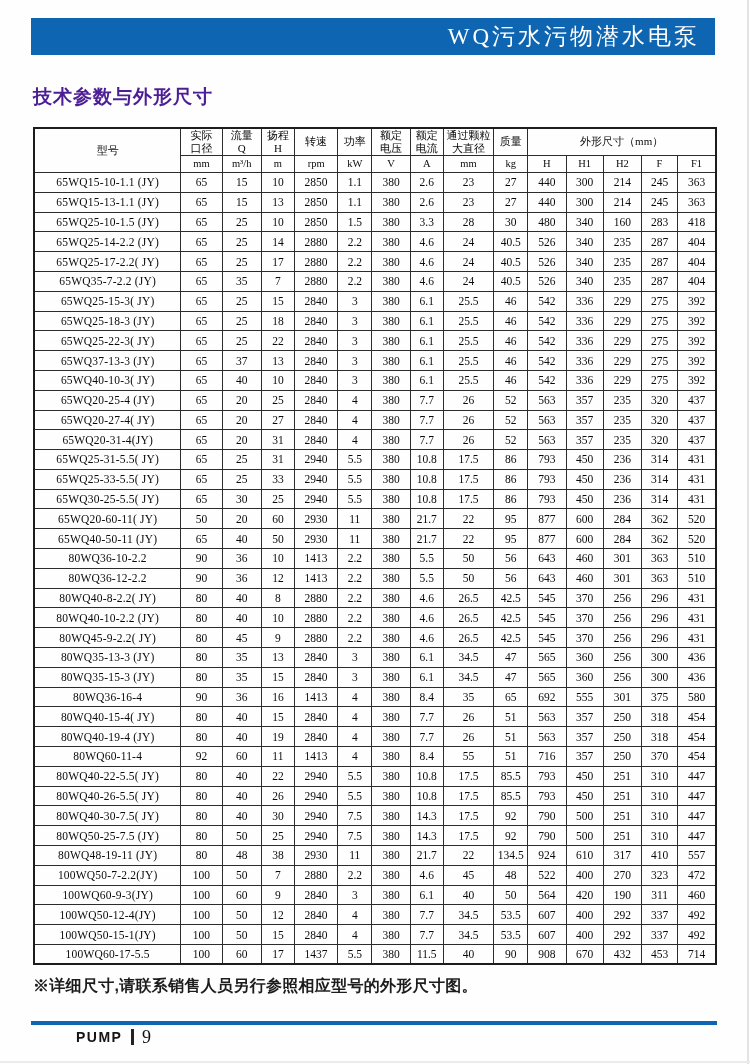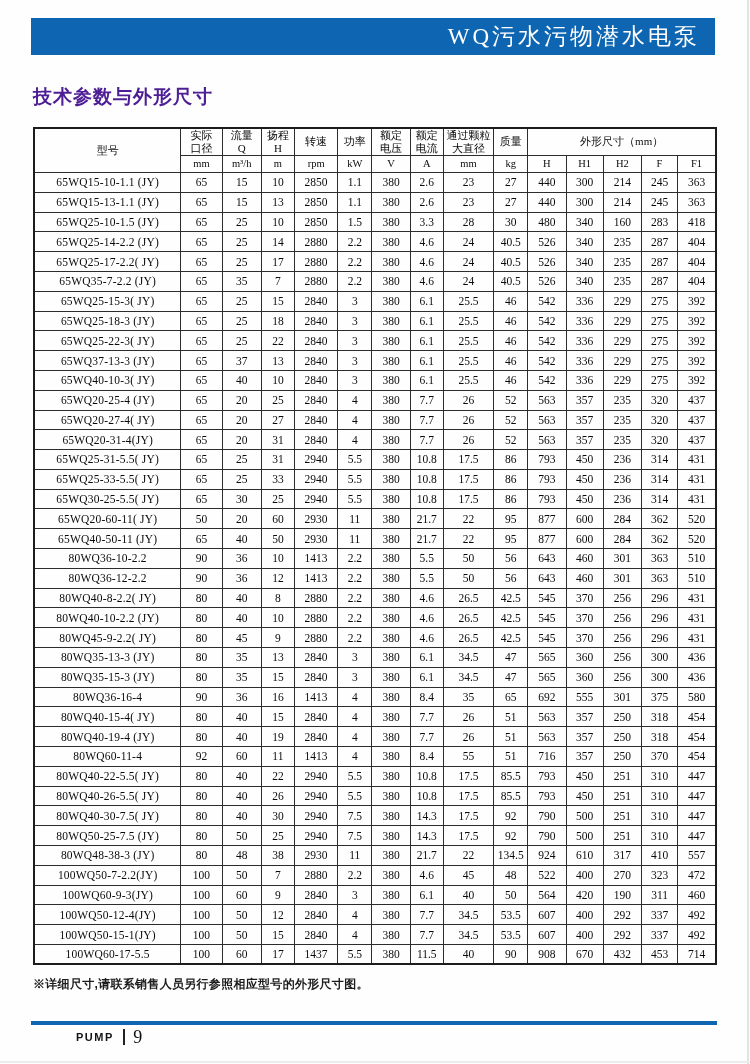--- a/index.html
+++ b/index.html
@@ -59,36 +59,36 @@
   .spec-table thead th { line-height: 1.18; white-space: pre-line; font-size: 11px; }
   .spec-table thead tr.label-row { height: 27px; }
   .spec-table thead tr.unit-row { height: 17px; }
   .spec-table thead tr.unit-row th { font-size: 10.5px; font-family: "Liberation Serif", serif; }
   .spec-table tbody tr { height: 19.8px; }
   .spec-table td.model { letter-spacing: 0.2px; }
 
   .footnote {
     position: absolute; left: 33px; top: 976px;
     font-family: "Liberation Sans", sans-serif;
-    font-size: 12px; font-weight: bold; color: #1c1c1c;
+    font-size: 16px; font-weight: bold; color: #1c1c1c;
     letter-spacing: 0.3px;
   }
 
   .footer-line {
     position: absolute; left: 31px; top: 1021px;
     width: 686px; height: 4px;
     background: #0e66b2;
   }
   .footer {
     position: absolute; left: 76px; top: 1028px;
     display: flex; align-items: center;
   }
   .footer .brand {
     font-family: "Liberation Sans", sans-serif;
-    font-weight: bold; font-size: 11px; letter-spacing: 1.5px;
+    font-weight: bold; font-size: 14px; letter-spacing: 1.5px;
     color: #141414;
   }
   .footer .separator {
     width: 2.5px; height: 16px; background: #222222;
     margin: 0 8px 0 9px;
   }
   .footer .page-num {
     font-family: "Liberation Serif", serif;
     font-size: 18px; color: #111111; line-height: 1;
   }
@@ -732,21 +732,21 @@
           <td>14.3</td>
           <td>17.5</td>
           <td>92</td>
           <td>790</td>
           <td>500</td>
           <td>251</td>
           <td>310</td>
           <td>447</td>
         </tr>
         <tr>
-          <td class="model">80WQ48-38-3 (JY)</td>
+          <td class="model">80WQ48-19-11 (JY)</td>
           <td>80</td>
           <td>48</td>
           <td>38</td>
           <td>2930</td>
           <td>11</td>
           <td>380</td>
           <td>21.7</td>
           <td>22</td>
           <td>134.5</td>
           <td>924</td>

